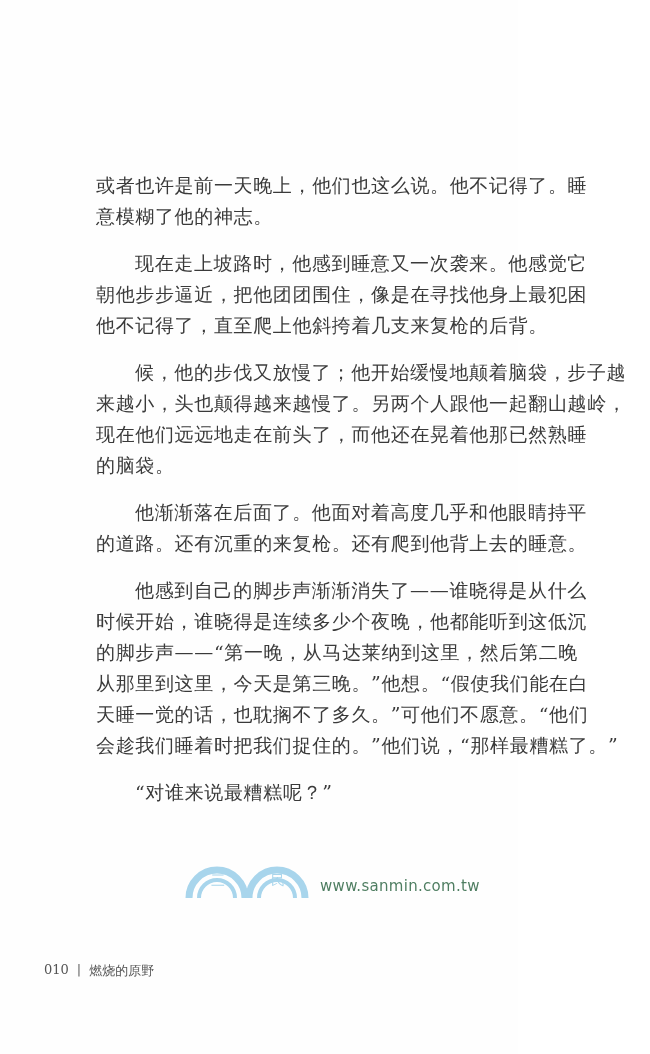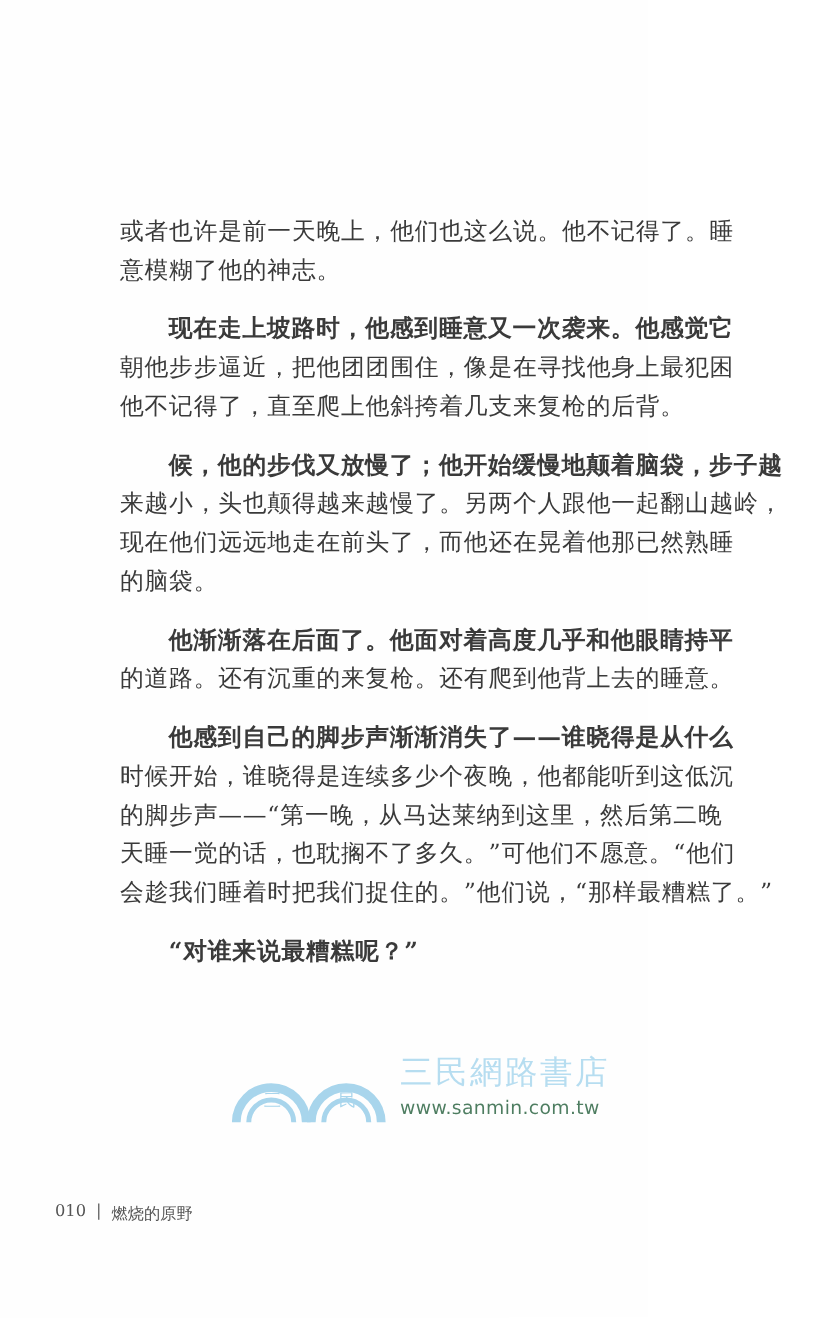--- a/index.html
+++ b/index.html
@@ -9,21 +9,21 @@
       background: #fefefe;
     }
     .text-block {
       position: absolute; left: 96px; top: 170px; width: 476px;
       font-family: "DejaVu Serif", "Liberation Serif", serif;
       font-size: 19px; line-height: 31px; color: #3a3a3a;
       letter-spacing: 0.65px;
     }
     .para { margin: 0 0 16px 0; text-align: justify; text-align-last: left; word-break: break-all; }
     .para .line { display: block; white-space: nowrap; }
-    .para.indent .line:first-child { padding-left: 39px; font-weight: bold; }
+    .para.indent .line:first-child { padding-left: 39px; }
     .watermark {
       position: absolute; left: 185px; top: 840px; width: 330px; height: 60px;
       pointer-events: none; opacity: 0.75;
     }
     .wm-arches { position: absolute; left: 0; top: 0; width: 125px; height: 58px; }
     .wm-char { position: absolute; font-family: "DejaVu Sans", sans-serif; font-size: 14px; color: #8cc8e6; }
     .wm-title {
       position: absolute; left: 135px; top: 0px;
       font-family: "DejaVu Serif", serif; font-size: 26px; color: #9fd2ec; letter-spacing: 2px;
     }
@@ -60,40 +60,40 @@
       <span class="line">的脑袋。</span>
     </p>
     <p class="para indent">
       <span class="line">他渐渐落在后面了。他面对着高度几乎和他眼睛持平</span>
       <span class="line">的道路。还有沉重的来复枪。还有爬到他背上去的睡意。</span>
     </p>
     <p class="para indent">
       <span class="line">他感到自己的脚步声渐渐消失了——谁晓得是从什么</span>
       <span class="line">时候开始，谁晓得是连续多少个夜晚，他都能听到这低沉</span>
       <span class="line">的脚步声——“第一晚，从马达莱纳到这里，然后第二晚</span>
+      <span class="line">从那里到这里，今天是第三晚。”他想。“假使我们能在白</span>
       <span class="line">天睡一觉的话，也耽搁不了多久。”可他们不愿意。“他们</span>
       <span class="line">会趁我们睡着时把我们捉住的。”他们说，“那样最糟糕了。”</span>
     </p>
     <p class="para indent">
       <span class="line">“对谁来说最糟糕呢？”</span>
     </p>
   </div>
 
   <div class="watermark">
     <svg class="wm-arches" viewBox="0 0 125 58">
       <g fill="none" stroke="#8cc8e6" stroke-linecap="butt">
         <path d="M4 58 A28 28 0 0 1 60 58" stroke-width="7"></path>
         <path d="M14 58 A18 18 0 0 1 50 58" stroke-width="4"></path>
         <path d="M64 58 A28 28 0 0 1 120 58" stroke-width="7"></path>
         <path d="M74 58 A18 18 0 0 1 110 58" stroke-width="4"></path>
       </g>
     </svg>
     <span class="wm-char" style="left:26px; top:32px;">三</span>
     <span class="wm-char" style="left:86px; top:32px;">民</span>
-    <span class="wm-title">三民網路書店</span>
     <span class="wm-url">www.sanmin.com.tw</span>
   </div>
 
   <div class="footer">
     <span>010</span>
     <span class="sep">|</span>
     <span>燃烧的原野</span>
   </div>
 
 </div>

